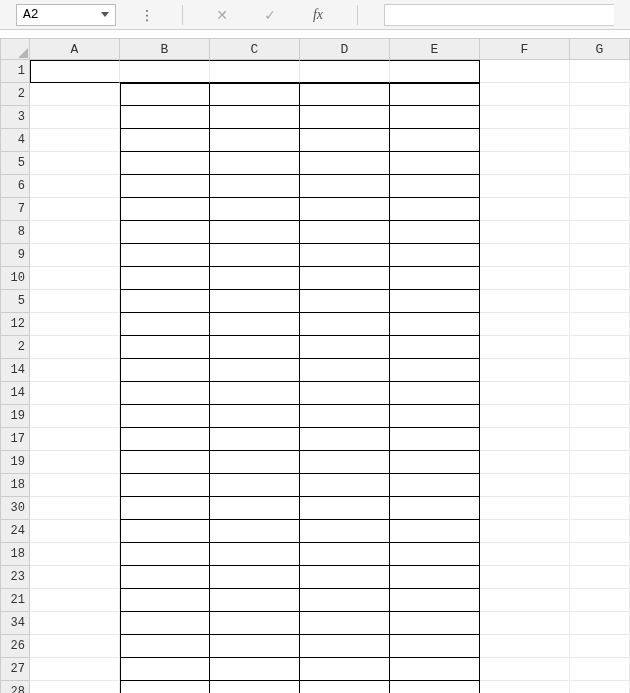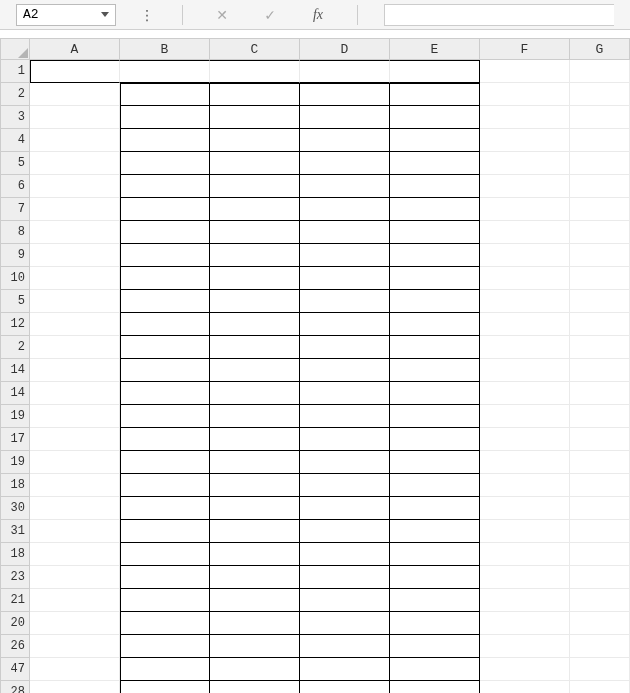--- a/index.html
+++ b/index.html
@@ -182,27 +182,27 @@
       <div class="row-h">5</div>
       <div class="row-h">12</div>
       <div class="row-h">2</div>
       <div class="row-h">14</div>
       <div class="row-h">14</div>
       <div class="row-h">19</div>
       <div class="row-h">17</div>
       <div class="row-h">19</div>
       <div class="row-h">18</div>
       <div class="row-h">30</div>
-      <div class="row-h">31</div>
+      <div class="row-h">24</div>
       <div class="row-h">18</div>
       <div class="row-h">23</div>
       <div class="row-h">21</div>
-      <div class="row-h">20</div>
+      <div class="row-h">34</div>
       <div class="row-h">26</div>
-      <div class="row-h">47</div>
+      <div class="row-h">27</div>
       <div class="row-h">28</div>
     </div>
   <div class="grid" id="grid">
       <div class="grid-row">
         <div class="cell b-top b-bottom b-left" style="width: 90px;"></div>
         <div class="cell b-top b-bottom" style="width: 90px;"></div>
         <div class="cell b-top b-bottom" style="width: 90px;"></div>
         <div class="cell b-top b-bottom" style="width: 90px;"></div>
         <div class="cell b-top b-bottom b-right" style="width: 90px;"></div>
         <div class="cell" style="width: 90px;"></div>

